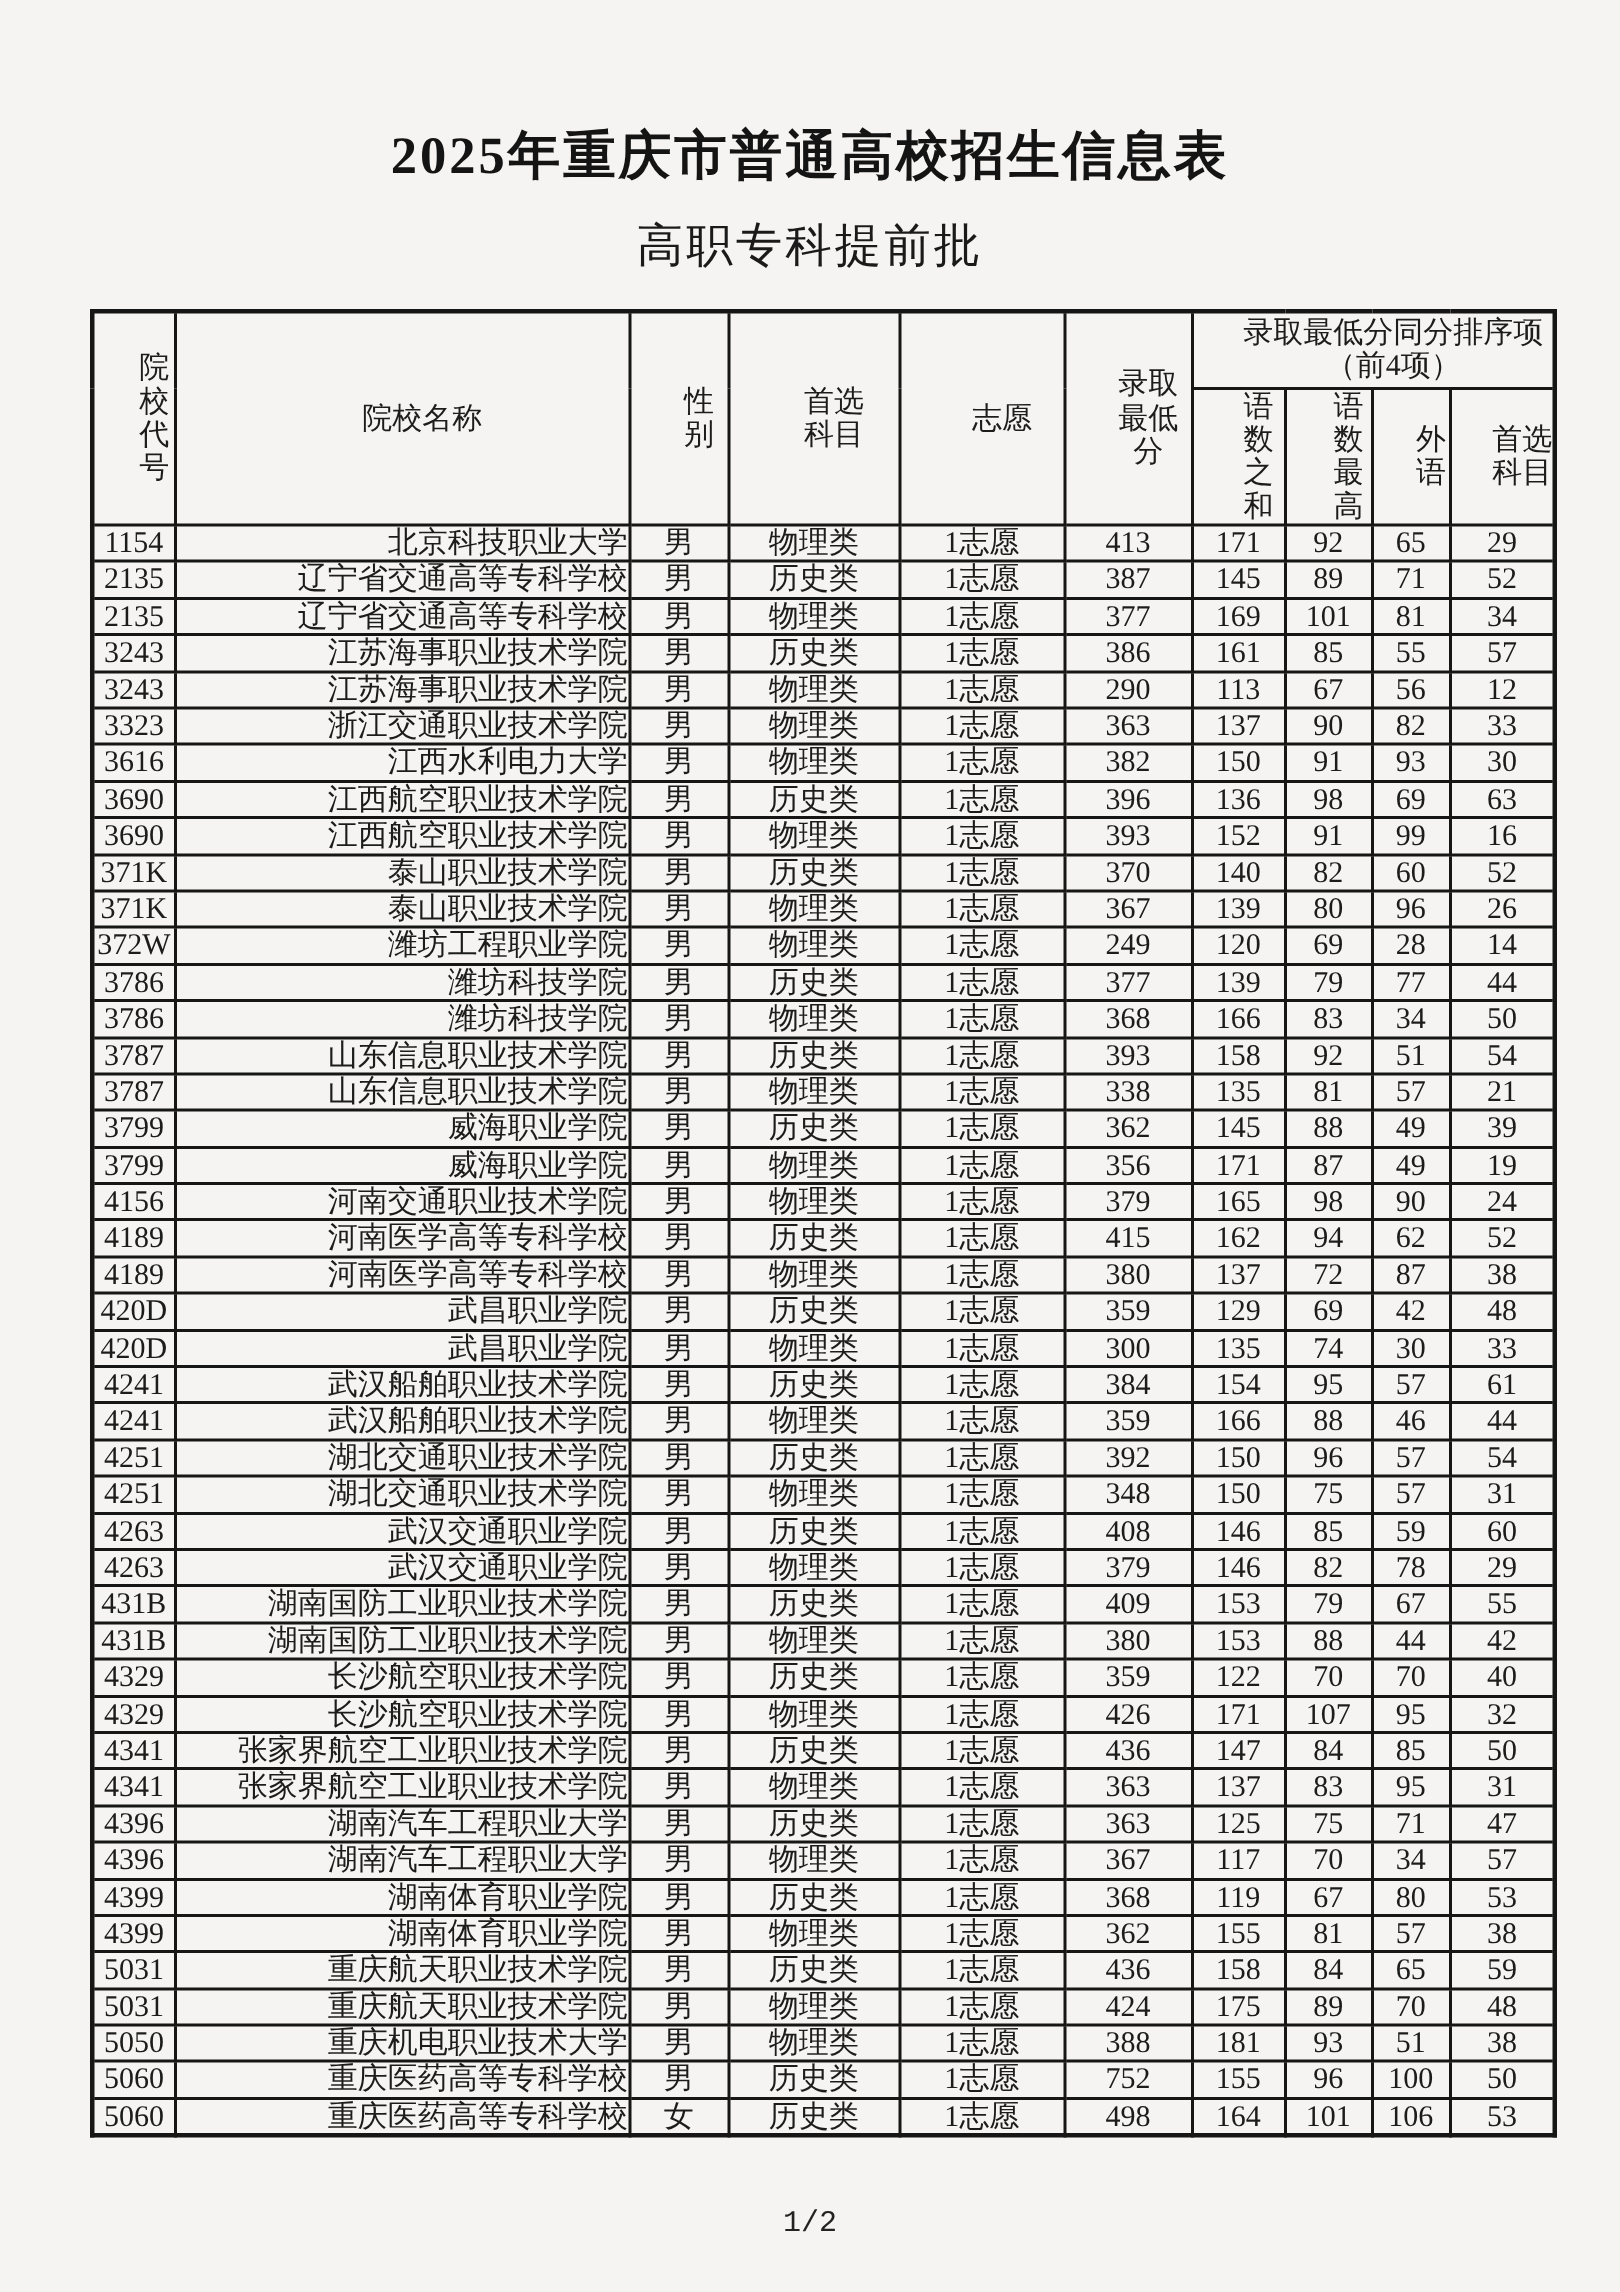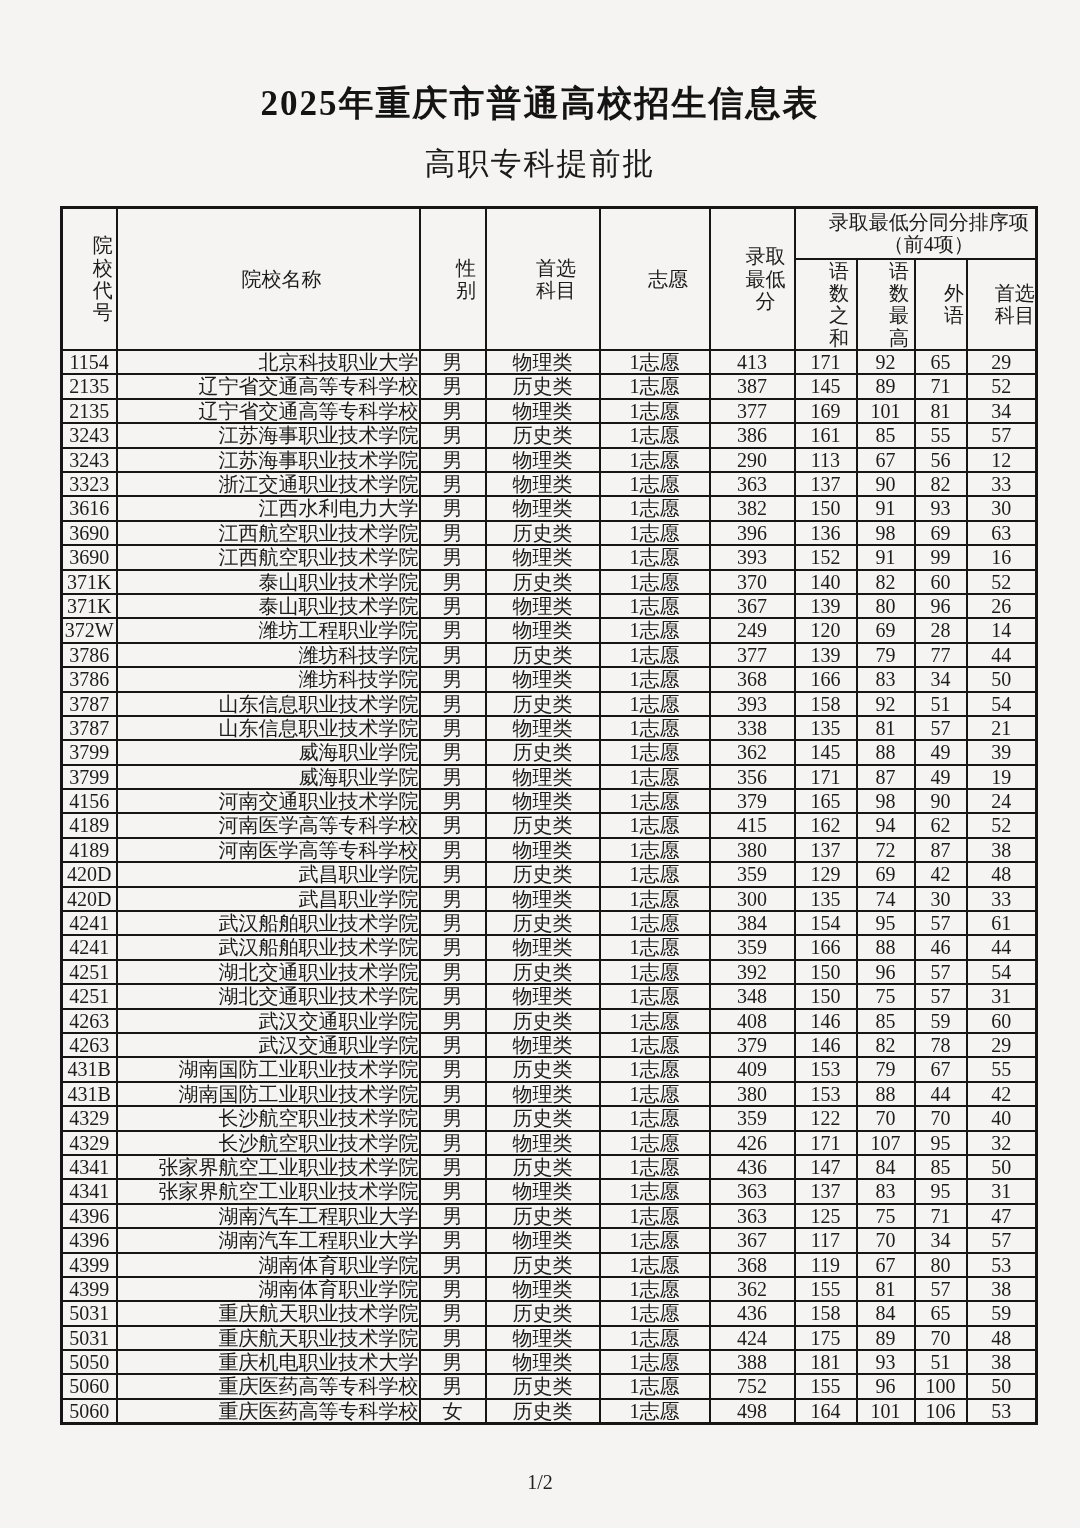--- a/index.html
+++ b/index.html
@@ -65,20 +65,21 @@
   tbody td { text-align: center; }
   tbody td.cell-name {
     text-align: right;
     padding-left: 4px;
   }
   .page-footer {
     text-align: center;
     margin-top: 46px;
     font-size: 20px;
     color: #222;
+    font-family: Liberation Mono, monospace;
   }
 </style>
 </head>
 <body>
 
 <h1 class="doc-title">2025年重庆市普通高校招生信息表</h1>
 <h2 class="doc-subtitle">高职专科提前批</h2>
 
 <table class="adm">
   <colgroup>

